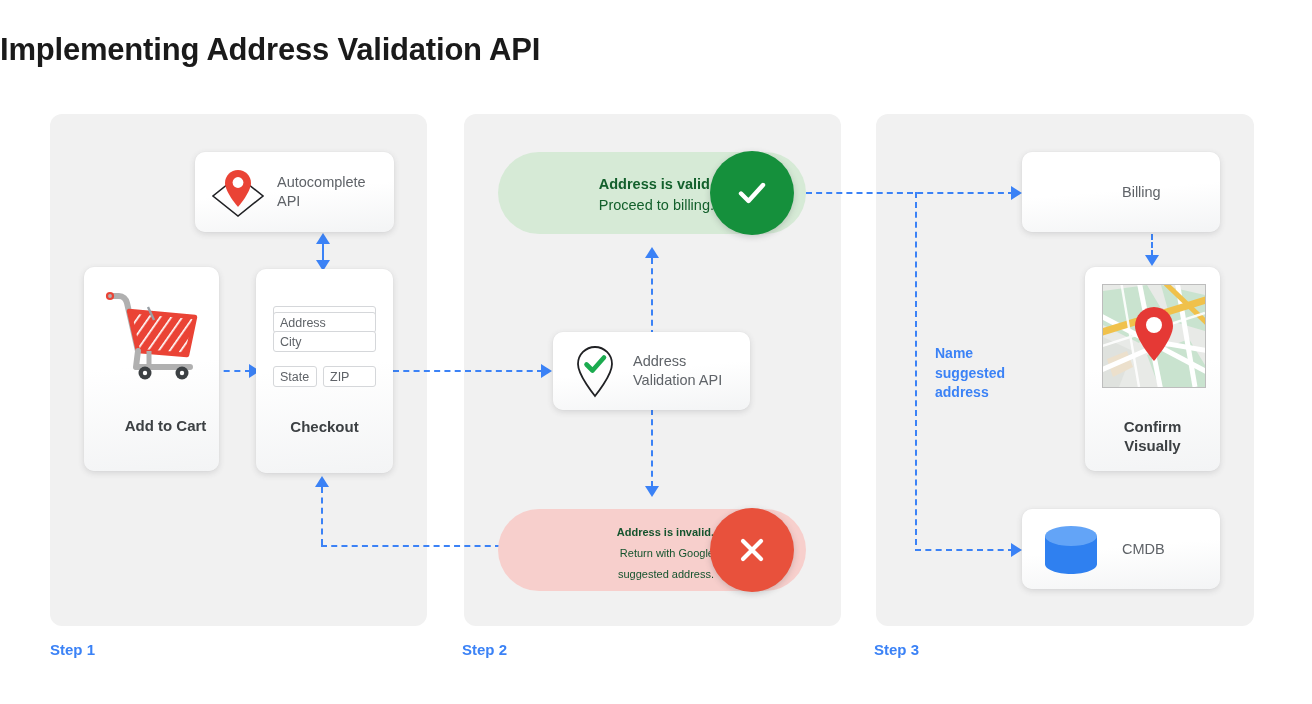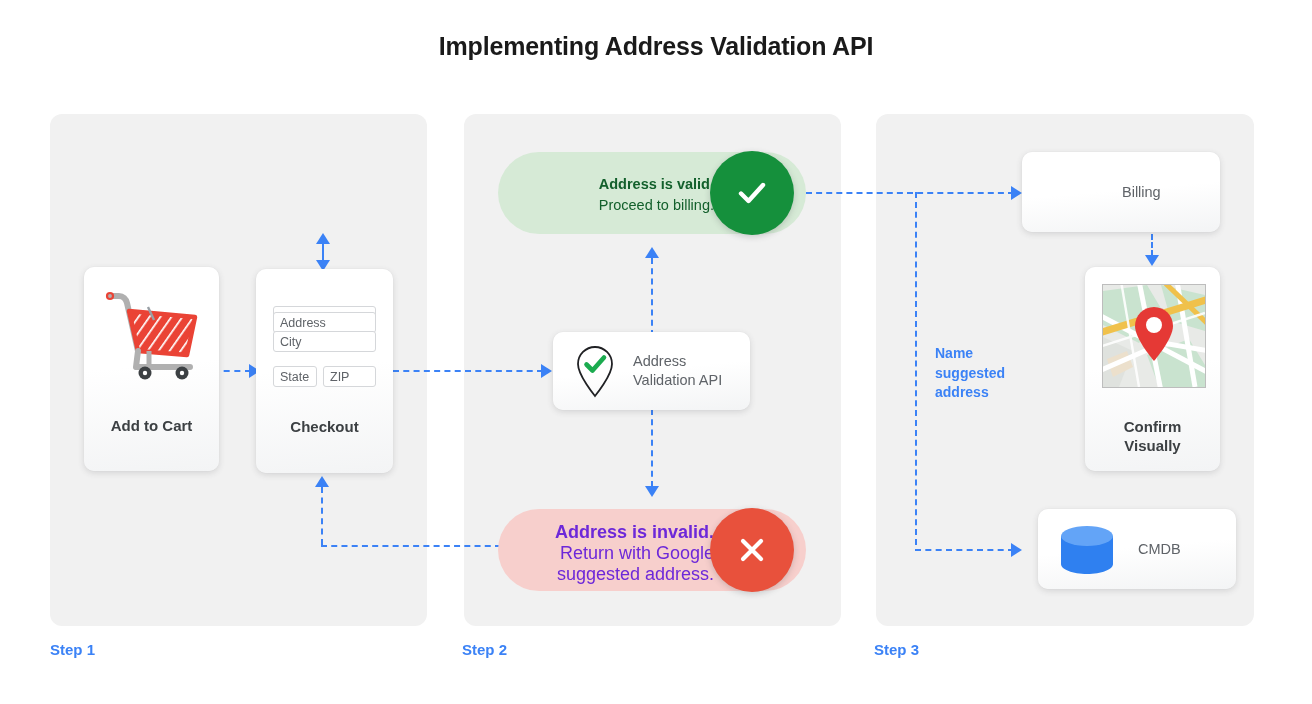--- a/index.html
+++ b/index.html
@@ -5,22 +5,22 @@
   html,body{margin:0;padding:0;}
   body{
     width:1312px;height:704px;background:#ffffff;
     font-family:"Liberation Sans","DejaVu Sans",sans-serif;
     overflow:hidden;position:relative;
   }
   #stage{position:absolute;left:0;top:0;width:1312px;height:704px;}
 
   
   .title{
-    position:absolute;left:0;top:32px;width:1312px;text-align:center;
-    font-size:25px;font-weight:bold;color:#1a1a1a;letter-spacing:-0.2px;
+    position:absolute;left:0;top:32px;width:1312px;text-align:left;
+    font-size:31px;font-weight:bold;color:#1a1a1a;letter-spacing:-0.2px;
   }
 
   
   .panel{
     position:absolute;background:#f1f1f1;border-radius:12px;
   }
   .step-label{
     position:absolute;font-size:15px;font-weight:bold;color:#3b82f6;
   }
 
@@ -128,20 +128,33 @@
 
   <div class="store-txt" style="left:935px;top:344px;width:90px;">
     <div>Name</div>
     <div>suggested</div>
     <div>address</div>
   </div>
 
   <div class="dash-v" style="left:1151px;top:234px;height:30px;"></div>
   <div class="arw arw-d" style="left:1145px;top:255px;"></div>
 
+  <div class="card card-grad" style="left:195px;top:152px;width:199px;height:80px;">
+    <span style="position:absolute;left:12px;top:14px;">
+      <svg width="62" height="52" viewBox="0 0 62 52">
+        <path d="M31 10 L56 30 L31 50 L6 30 Z" fill="none" stroke="#202124" stroke-width="1.6"></path>
+        <path d="M31 4 C38.2 4 44 9.8 44 17 C44 26 31 41 31 41 C31 41 18 26 18 17 C18 9.8 23.8 4 31 4 Z" fill="#ea4335"></path>
+        <circle cx="31" cy="16.5" r="5.4" fill="#ffffff"></circle>
+      </svg>
+    </span>
+    <div class="card-label" style="position:absolute;left:82px;top:21px;width:105px;">
+      <div>Autocomplete</div>
+      <div>API</div>
+    </div>
+  </div>
 
   <div class="card card-grad" style="left:84px;top:267px;width:135px;height:204px;">
     <span style="position:absolute;left:18px;top:22px;">
       <svg width="100" height="92" viewBox="0 0 100 92">
         <defs>
           <pattern id="hatch" patternUnits="userSpaceOnUse" width="9" height="9" patternTransform="rotate(35)">
             <line x1="0" y1="0" x2="0" y2="9" stroke="#ffffff" stroke-width="3.4"></line>
           </pattern>
         </defs>
         <path d="M8 7 L17 7 C21 7 24 10 25 14 L36 62" fill="none" stroke="#b0b0b0" stroke-width="6" stroke-linecap="round"></path>
@@ -152,21 +165,21 @@
         <path d="M46 18 L52 31" fill="none" stroke="#9aa0a6" stroke-width="2.4"></path>
         <path d="M36 62 L34 78 L88 78" fill="none" stroke="#b0b0b0" stroke-width="6" stroke-linecap="round" stroke-linejoin="round"></path>
         <path d="M47 62 L47 78" fill="none" stroke="#b0b0b0" stroke-width="5"></path>
         <circle cx="43" cy="84" r="6.5" fill="#3c4043"></circle>
         <circle cx="43" cy="84" r="2.2" fill="#ffffff"></circle>
         <circle cx="80" cy="84" r="6.5" fill="#3c4043"></circle>
         <circle cx="80" cy="84" r="2.2" fill="#ffffff"></circle>
       </svg>
     </span>
     <div class="card-label-b" style="position:absolute;left:0;top:417px;"></div>
-    <div class="card-label-b" style="position:absolute;left:0;top:149px;width:135px;">Add to Cart</div>
+    <div class="card-label-b" style="position:absolute;left:0;top:149px;width:135px;padding-left:14px;">Add to Cart</div>
   </div>
 
   <div class="card card-grad" style="left:256px;top:269px;width:137px;height:204px;">
     <div class="field" style="left:17px;top:16px;width:103px;height:21px;margin-top:21px;">Name</div>
     <div class="field" style="left:17px;top:43px;width:103px;height:21px;">Address</div>
     <div class="field" style="left:17px;top:62px;width:103px;height:21px;">City</div>
     <div class="field" style="left:17px;top:97px;width:44px;height:21px;">State</div>
     <div class="field" style="left:67px;top:97px;width:53px;height:21px;">ZIP</div>
     <div class="card-label-b" style="position:absolute;left:0;top:148px;width:137px;">Checkout</div>
   </div>
@@ -193,21 +206,21 @@
         <path d="M17.5 20.5 L23.5 26.5 L35 13.5" fill="none" stroke="#1bab4f" stroke-width="4.6" stroke-linecap="round" stroke-linejoin="round"></path>
       </svg>
     </span>
     <div class="card-label" style="position:absolute;left:80px;top:20px;width:112px;">
       <div>Address</div>
       <div>Validation API</div>
     </div>
   </div>
 
   <div class="pill pill-red" style="left:498px;top:509px;width:308px;height:82px;">
-    <div style="position:absolute;left:46px;top:13px;width:170px;text-align:right;color:#6d28d9;line-height:21px;font-size:18px;">
+    <div style="position:absolute;left:46px;top:13px;width:170px;text-align:right;color:#14532d;line-height:21px;font-size:11px;">
       <div style="font-weight:bold;">Address is invalid.</div>
       <div>Return with Google</div>
       <div>suggested address.</div>
     </div>
     <div class="badge badge-red" style="left:212px;top:-1px;width:84px;height:84px;">
       <svg width="42" height="42" viewBox="0 0 42 42">
         <path d="M12 12 L30 30 M30 12 L12 30" fill="none" stroke="#ffffff" stroke-width="4.2" stroke-linecap="round"></path>
       </svg>
     </div>
   </div>
@@ -244,21 +257,21 @@
         <path d="M51 22 C61.6 22 70 30.4 70 41 C70 54 51 76 51 76 C51 76 32 54 32 41 C32 30.4 40.4 22 51 22 Z" fill="#e53935"></path>
         <circle cx="51" cy="40" r="8" fill="#ffffff"></circle>
       </svg>
     </span>
     <div class="card-label-b" style="position:absolute;left:0;top:150px;width:135px;">
       <div>Confirm</div>
       <div>Visually</div>
     </div>
   </div>
 
-  <div class="card card-grad" style="left:1022px;top:509px;width:198px;height:80px;margin-left:16px;">
+  <div class="card card-grad" style="left:1022px;top:509px;width:198px;height:80px;">
     <span style="position:absolute;left:20px;top:15px;">
       <svg width="58" height="52" viewBox="0 0 58 52">
         <path d="M3 12 L3 40 C3 45.5 14.6 50 29 50 C43.4 50 55 45.5 55 40 L55 12 Z" fill="#2f80f0"></path>
         <ellipse cx="29" cy="12" rx="26" ry="10" fill="#63a4f7"></ellipse>
       </svg>
     </span>
     <div class="card-label" style="position:absolute;left:100px;top:31px;">CMDB</div>
   </div>
 
 </div>

